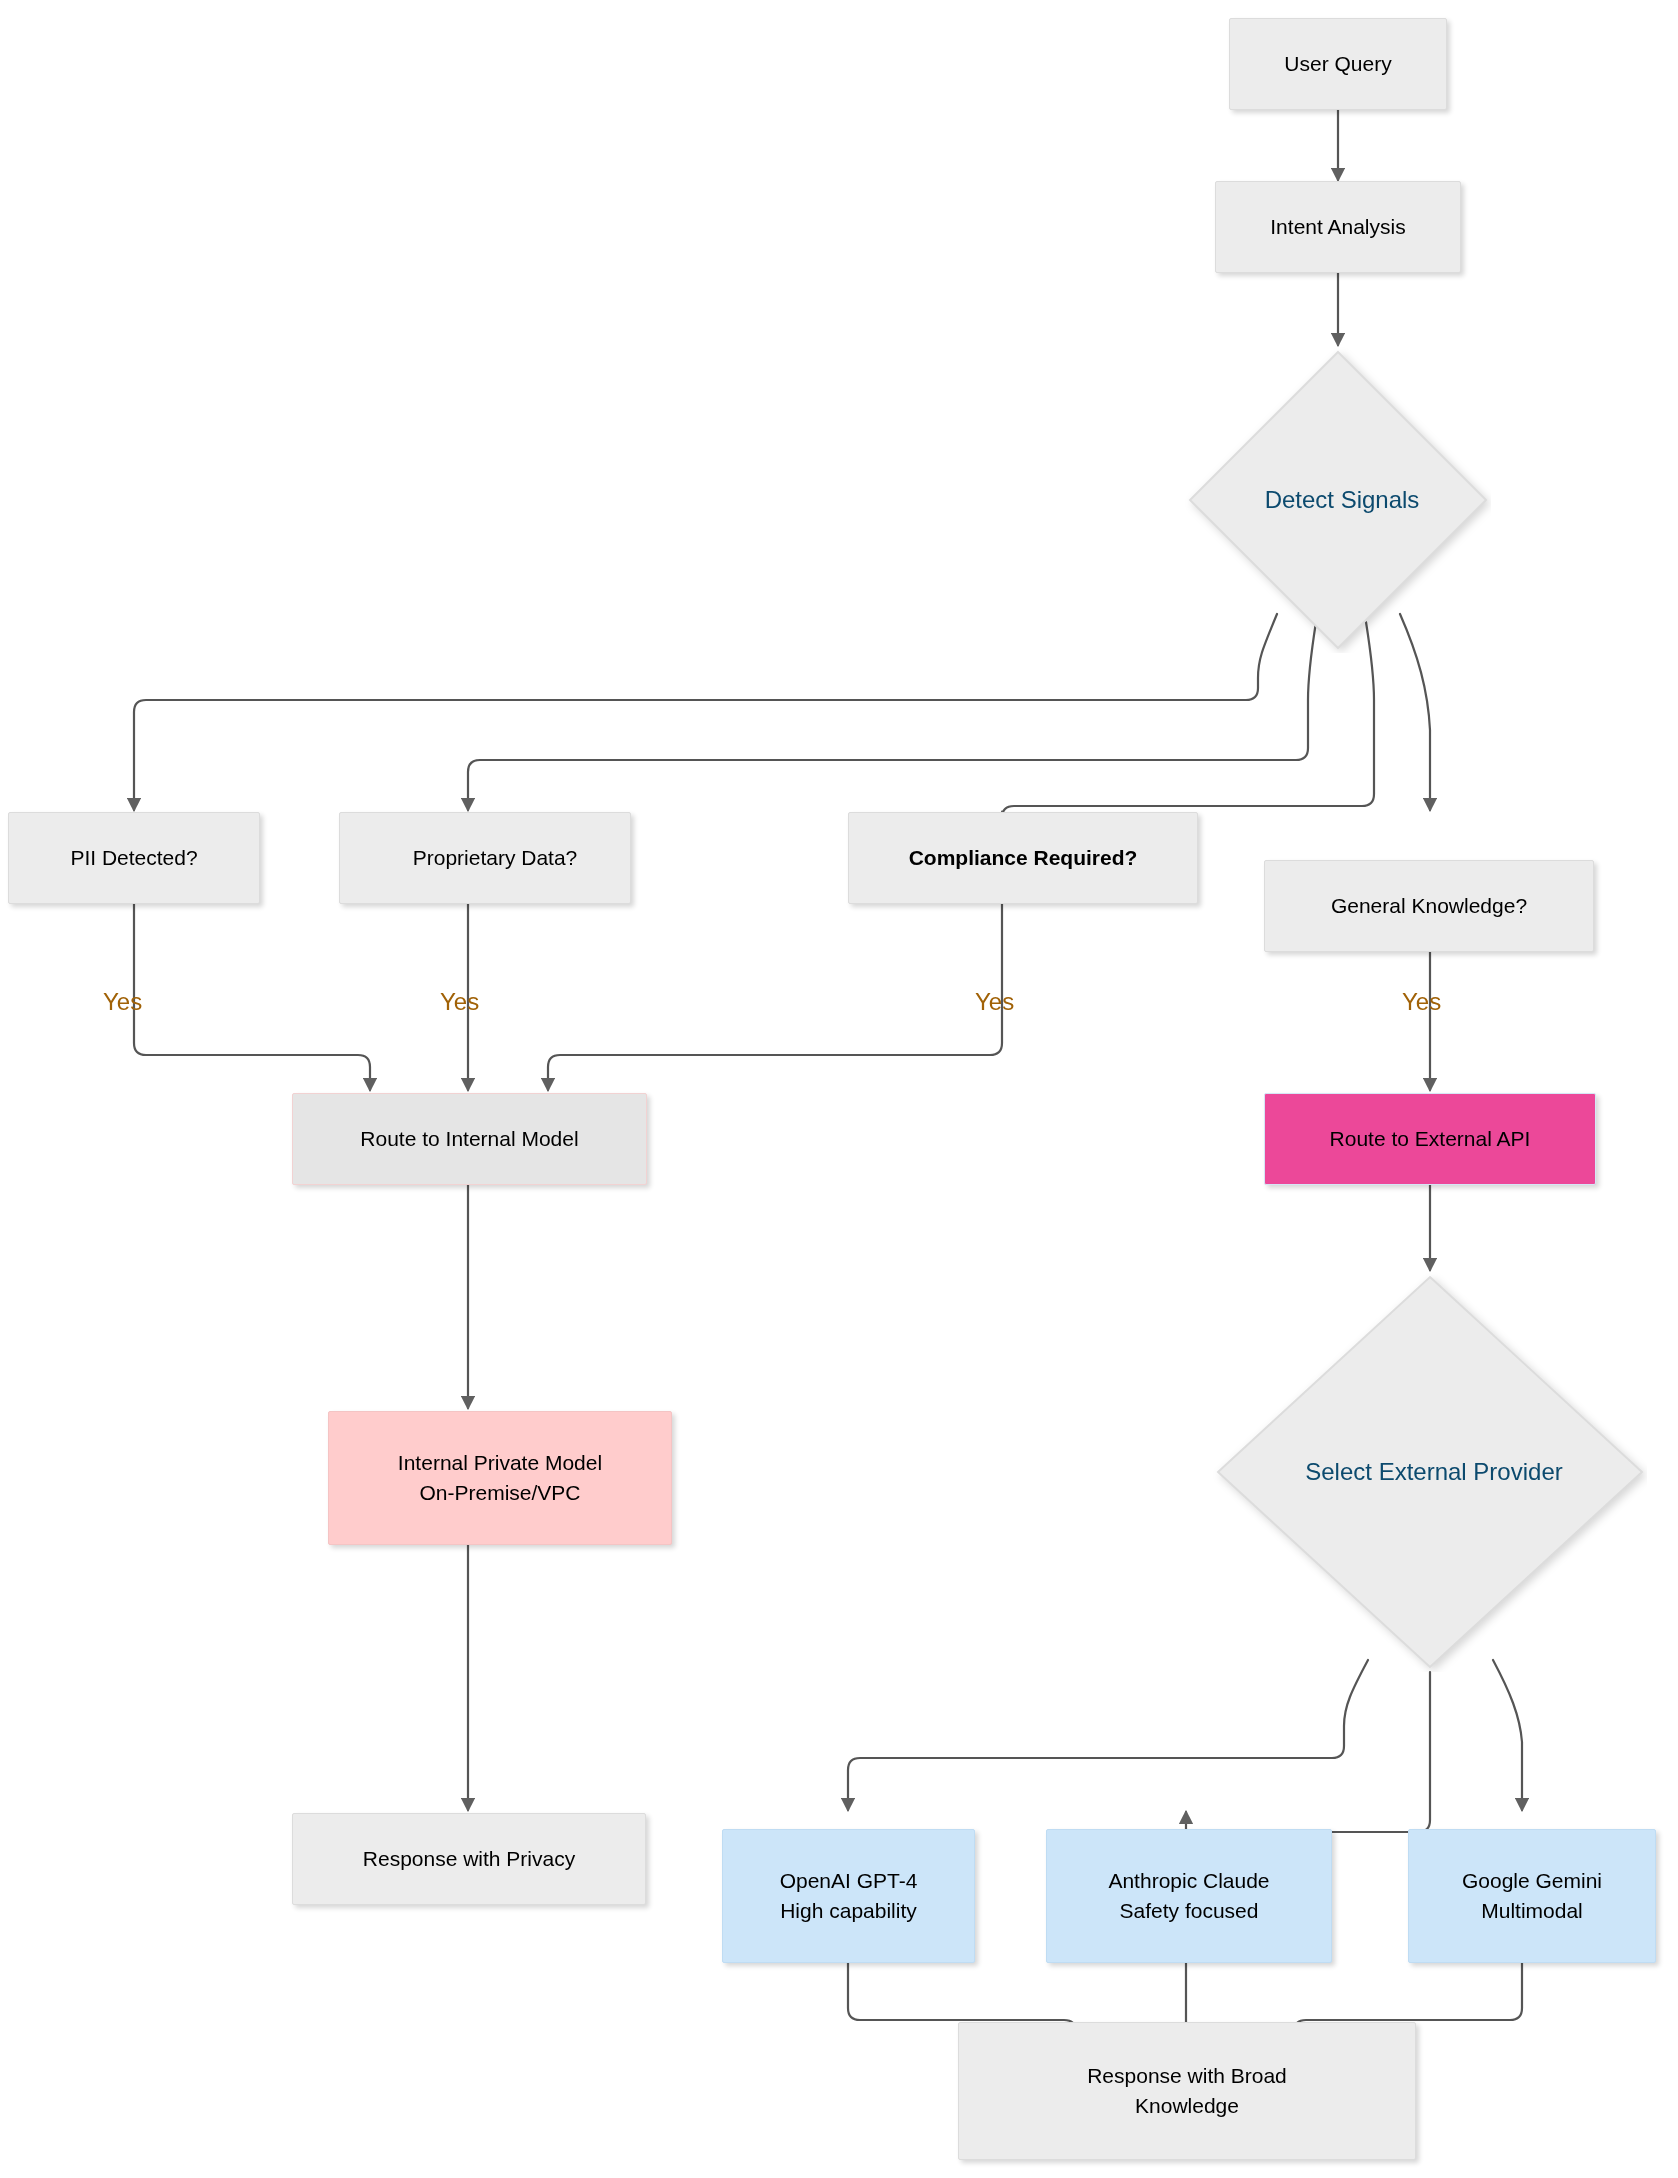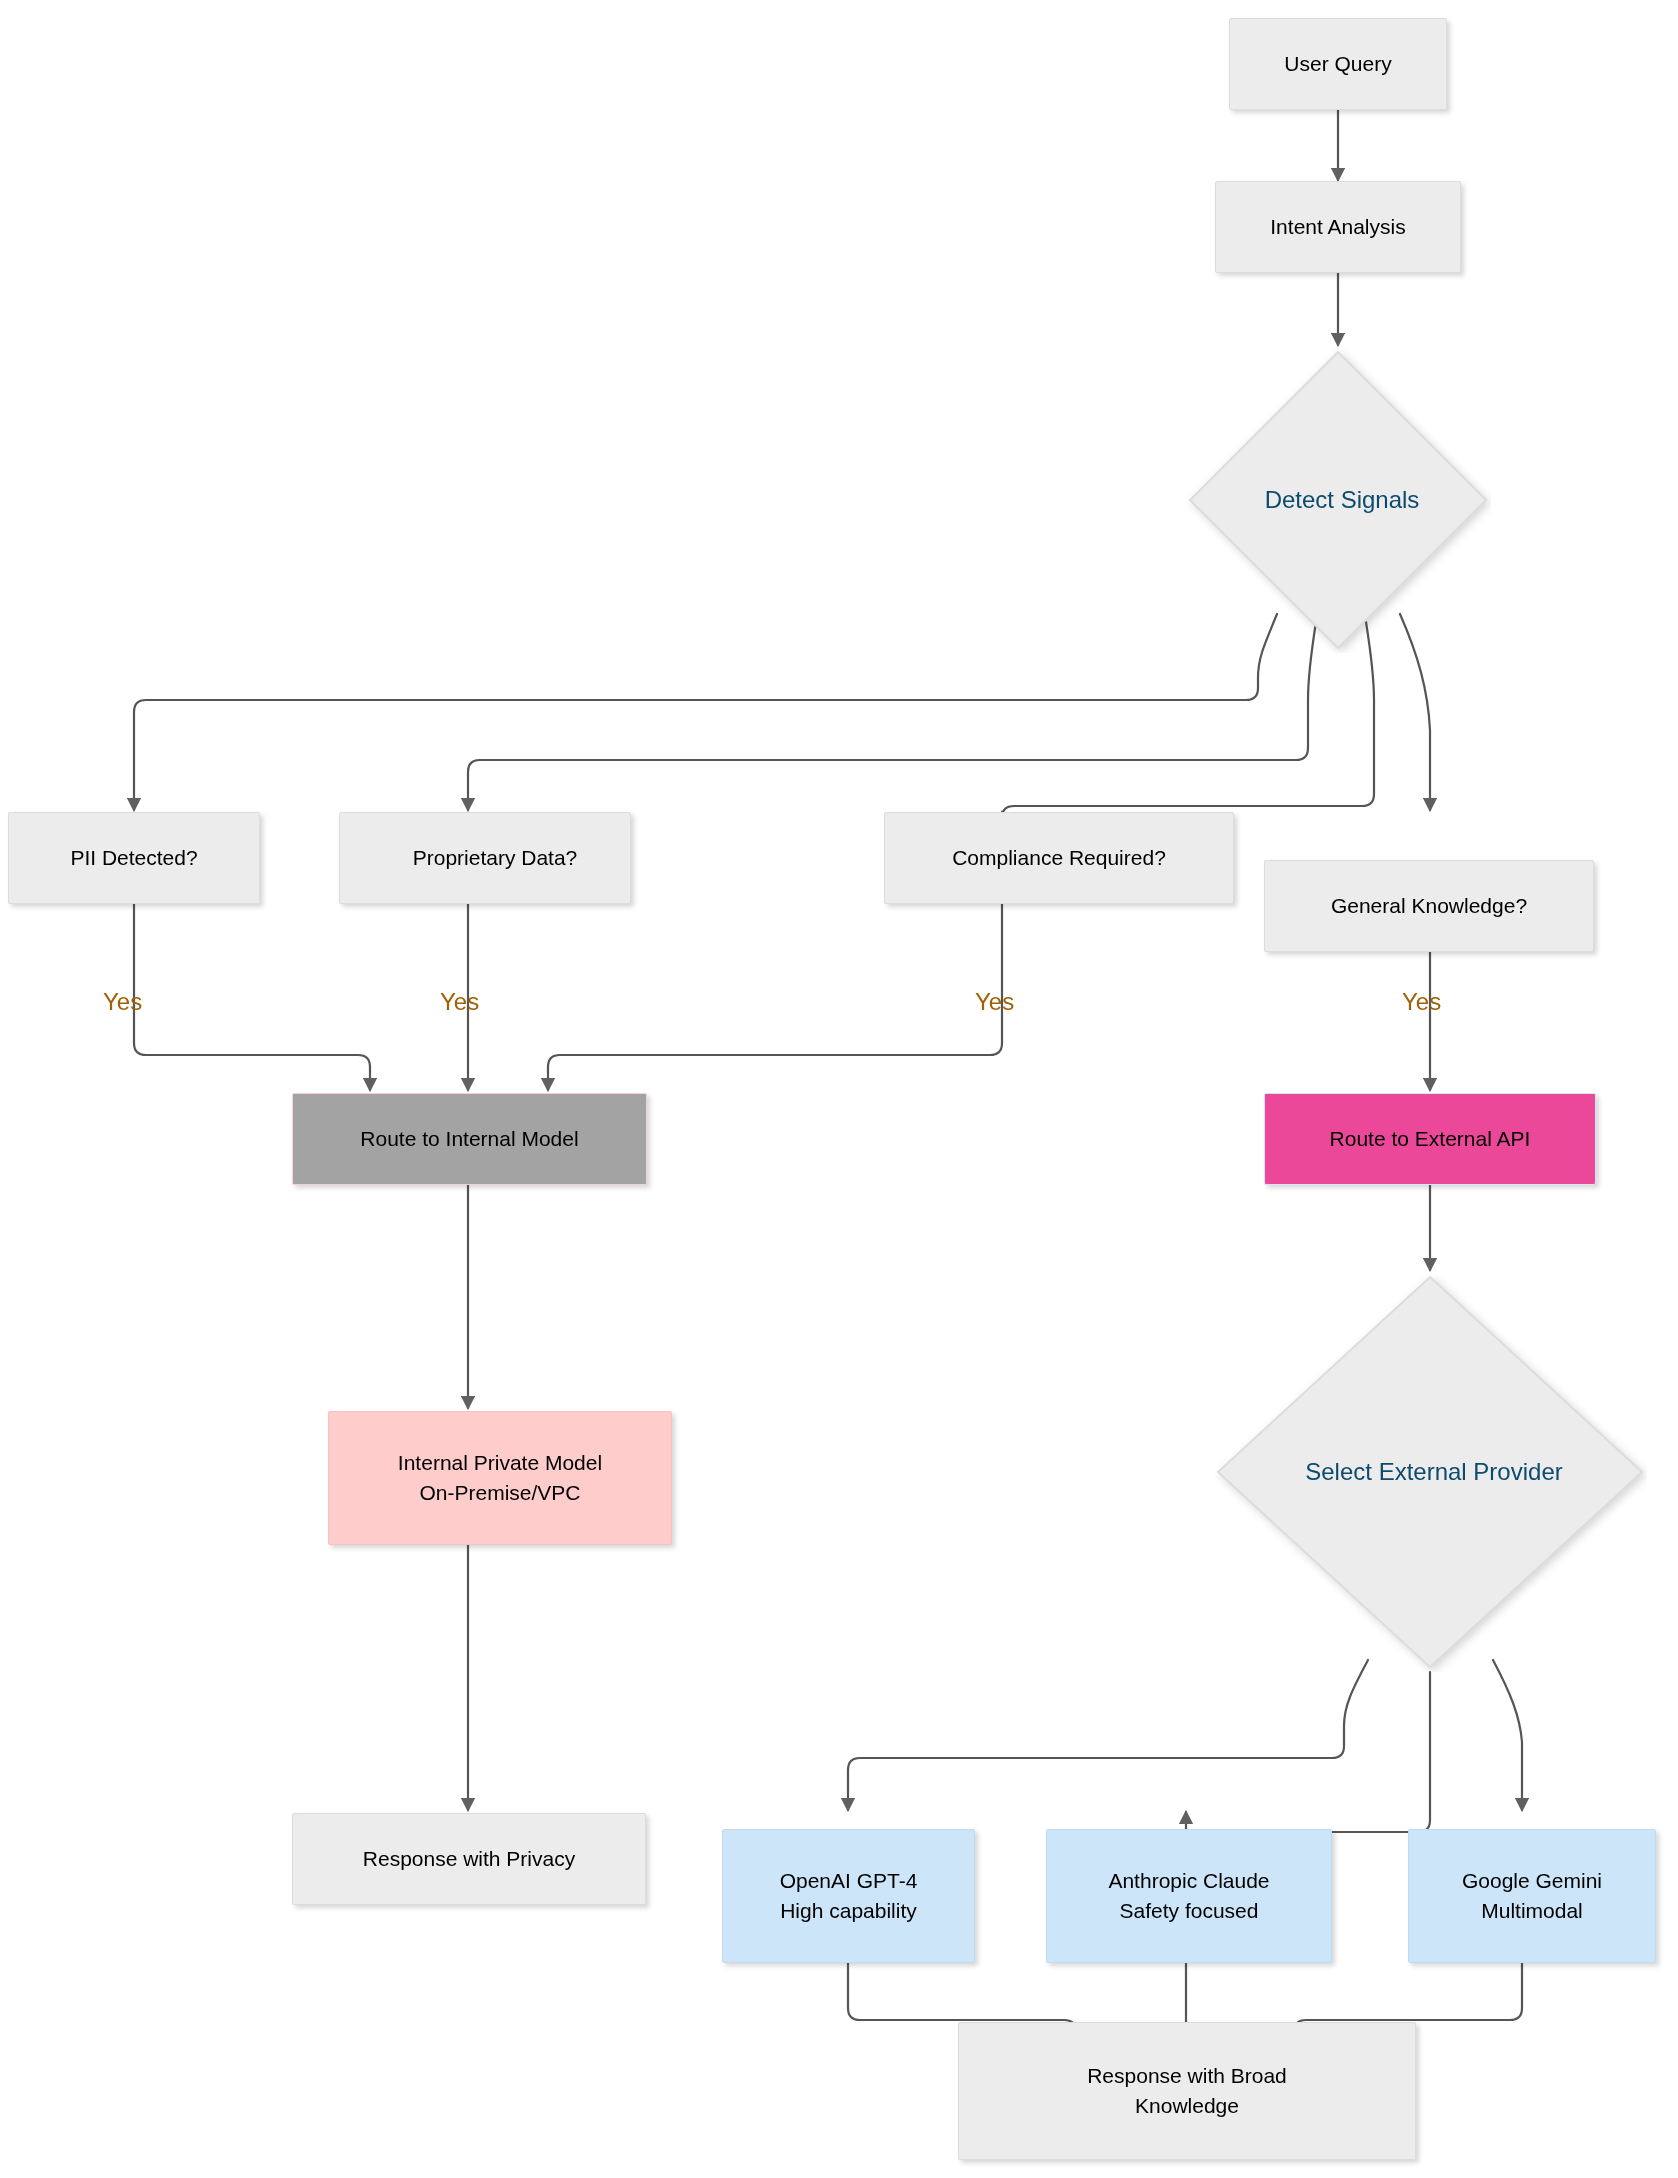--- a/index.html
+++ b/index.html
@@ -39,21 +39,21 @@
     border: 1px solid #d8d8d8;
     border-radius: 2px;
     box-shadow: 3px 3px 5px rgba(0,0,0,0.16);
     z-index: 2;
   }
   .node .label {
     padding: 0 10px;
     white-space: pre-line;
   }
   .n-plain   { background: #ececec; border-color: #dcdcdc; }
-  .n-pink-lt { background: #a3a3a3; border-color: #f2d2d2; }
+  .n-pink-lt { background: #e5e5e5; border-color: #f2d2d2; }
   .n-pink    { background: #ffcccc; border-color: #f4c4c4; }
   .n-blue-lt { background: #ec4899; border-color: #d6e6f6; }
   .n-blue    { background: #cce5f9; border-color: #bfdcf3; margin-top: 16px; }
 
   .diamond {
     position: absolute;
     z-index: 2;
   }
   .diamond .dshape {
     position: absolute;
@@ -175,21 +175,21 @@
   </div>
 
   <div class="node n-plain" style="left:8px; top:812px; width:252px; height:92px;">
     <span class="label">PII Detected?</span>
   </div>
 
   <div class="node n-plain" style="left:339px; top:812px; width:292px; height:92px;padding-left:20px;">
     <span class="label">Proprietary Data?</span>
   </div>
 
-  <div class="node n-plain" style="left:884px; top:812px; width:350px; height:92px;">
+  <div class="node n-plain" style="left:848px; top:812px; width:350px; height:92px;font-weight:bold;">
     <span class="label">Compliance Required?</span>
   </div>
 
   <div class="node n-plain" style="left:1264px; top:860px; width:330px; height:92px;">
     <span class="label">General Knowledge?</span>
   </div>
 
   <div class="node n-pink-lt" style="left:292px; top:1093px; width:355px; height:92px;">
     <span class="label">Route to Internal Model</span>
   </div>

